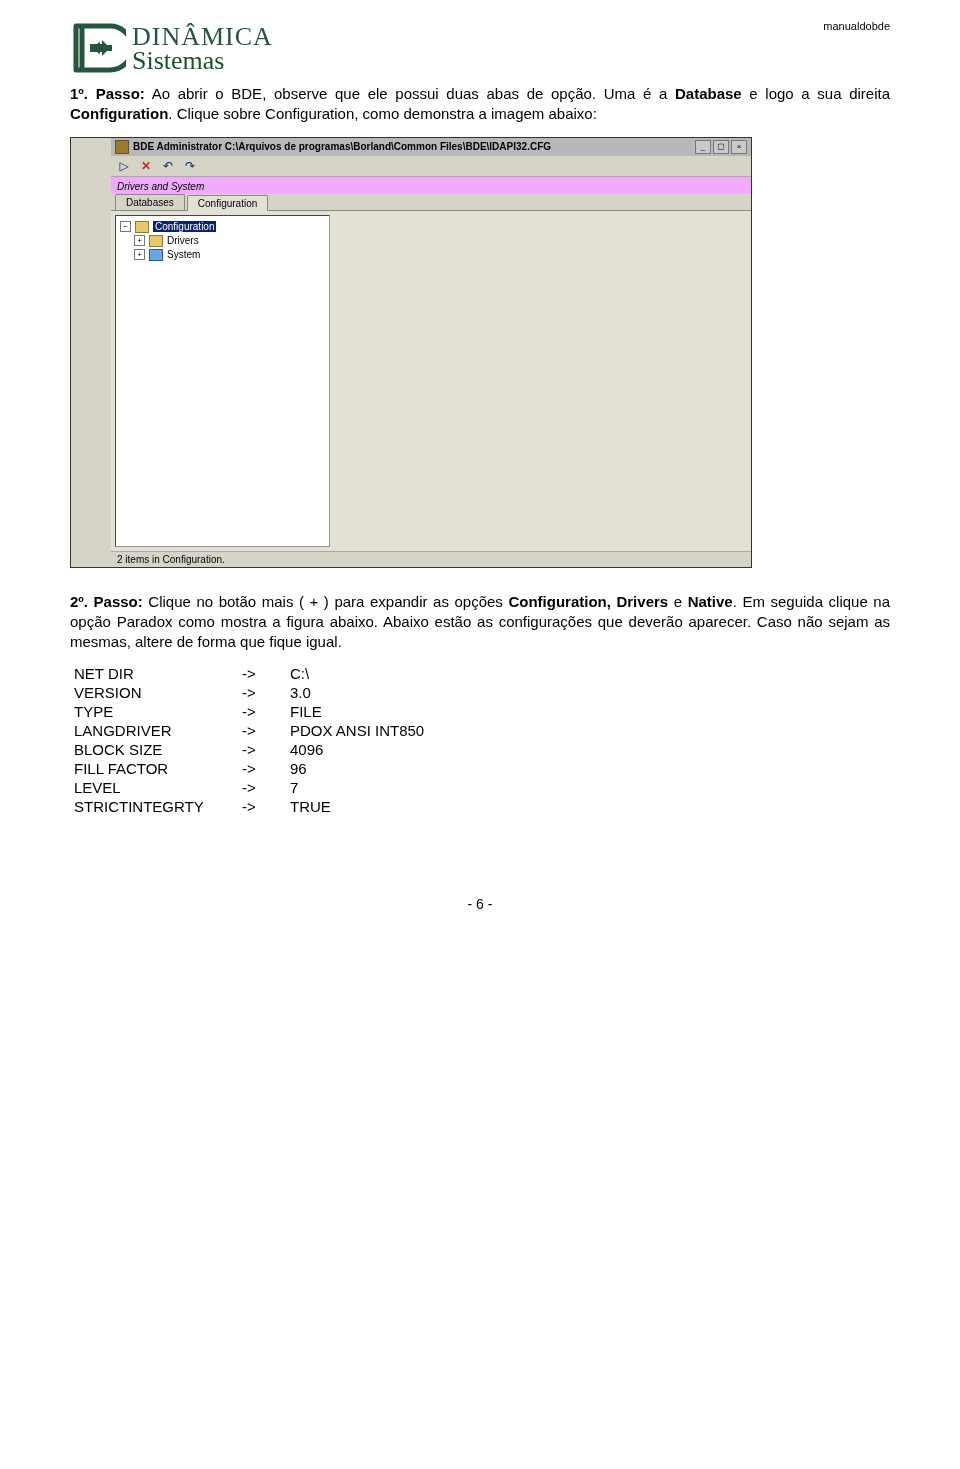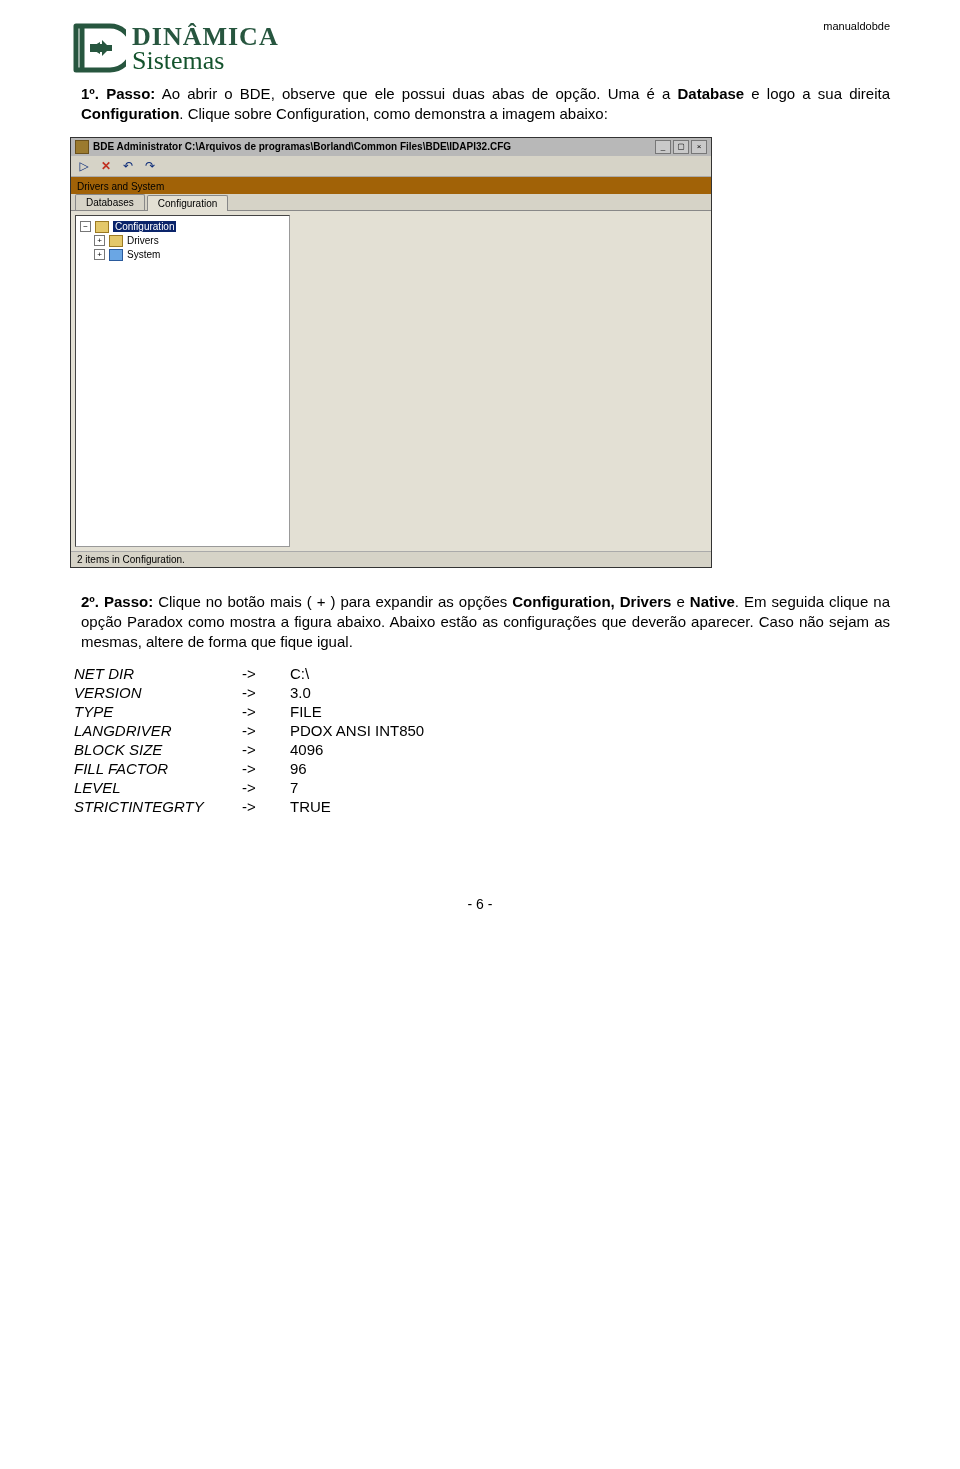--- a/index.html
+++ b/index.html
@@ -30,48 +30,49 @@
     display:flex;
     flex-direction:column;
     line-height:1;
     margin-top:4px;
   }
   .logo-text .l1 {
     font-family: Georgia, 'Times New Roman', serif;
     font-size: 26px;
     letter-spacing: 1px;
     color:#27563f;
-    font-weight:700;
+    font-weight:400;
   }
   .logo-text .l2 {
     font-family: "Brush Script MT", cursive;
     font-size: 26px;
     color:#14532d;
     margin-top:-2px;
   }
   .doc-tag { font-size:11px; }
   h2.section {
     font-size: 15px;
     font-weight: bold;
     margin: 6px 0 14px 0;
   }
   p.body {
     font-size: 15px;
     line-height: 1.35;
-    margin: 0 0 12px 11px;
+    margin: 0 0 12px 0;
     text-align: justify;
   }
   p.body b { font-weight:bold; }
   .screenshot {
     width: 640px;
     border: 1px solid #333;
     background:#d6d3c7;
     font-family: Tahoma, sans-serif;
     font-size: 10px;
     margin: 6px 0 24px 0;
+    padding-left: 40px;
   }
   .titlebar {
     display:flex;
     align-items:center;
     background:#b8b8b8;
     padding:2px 4px;
     gap:4px;
   }
   .titlebar .t-icon {
     width:12px; height:12px; background:#9b7a2e; border:1px solid #6b511b;
@@ -96,22 +97,23 @@
     padding:3px 6px;
     border-bottom:1px solid #aaa;
     background:#d6d3c7;
     align-items:center;
   }
   .tbtn { width:14px; height:14px; display:flex; align-items:center; justify-content:center; color:#1a3ea8; font-size:12px; }
   .tbtn.x { color:#c03020; font-weight:bold; }
   .tbtn.arrow { color:#0a2a78; }
   .upper-label {
     padding:4px 6px 2px 6px;
-    background:#a16207;
-    font-size:10px;
+    background:#f0abfc;
+    font-size:10px;
+    font-style:italic;
   }
   .tabs-row {
     display:flex;
     gap:0;
     padding:0 4px;
     background:#d6d3c7;
   }
   .tab {
     border:1px solid #888;
     border-bottom:none;
@@ -152,21 +154,21 @@
     font-size:10px;
     background:#d6d3c7;
   }
 
   table.settings {
     border-collapse: collapse;
     font-size: 15px;
     margin-top:4px;
   }
   table.settings td { padding: 1px 4px; vertical-align:top; }
-  table.settings td.k { width:160px;font-style:italic; }
+  table.settings td.k { width:160px; }
   table.settings td.a { width:40px; }
 
   .page-num {
     text-align:center;
     font-size:14px;
     margin-top:80px;
   }
 </style>
 </head>
 <body>

